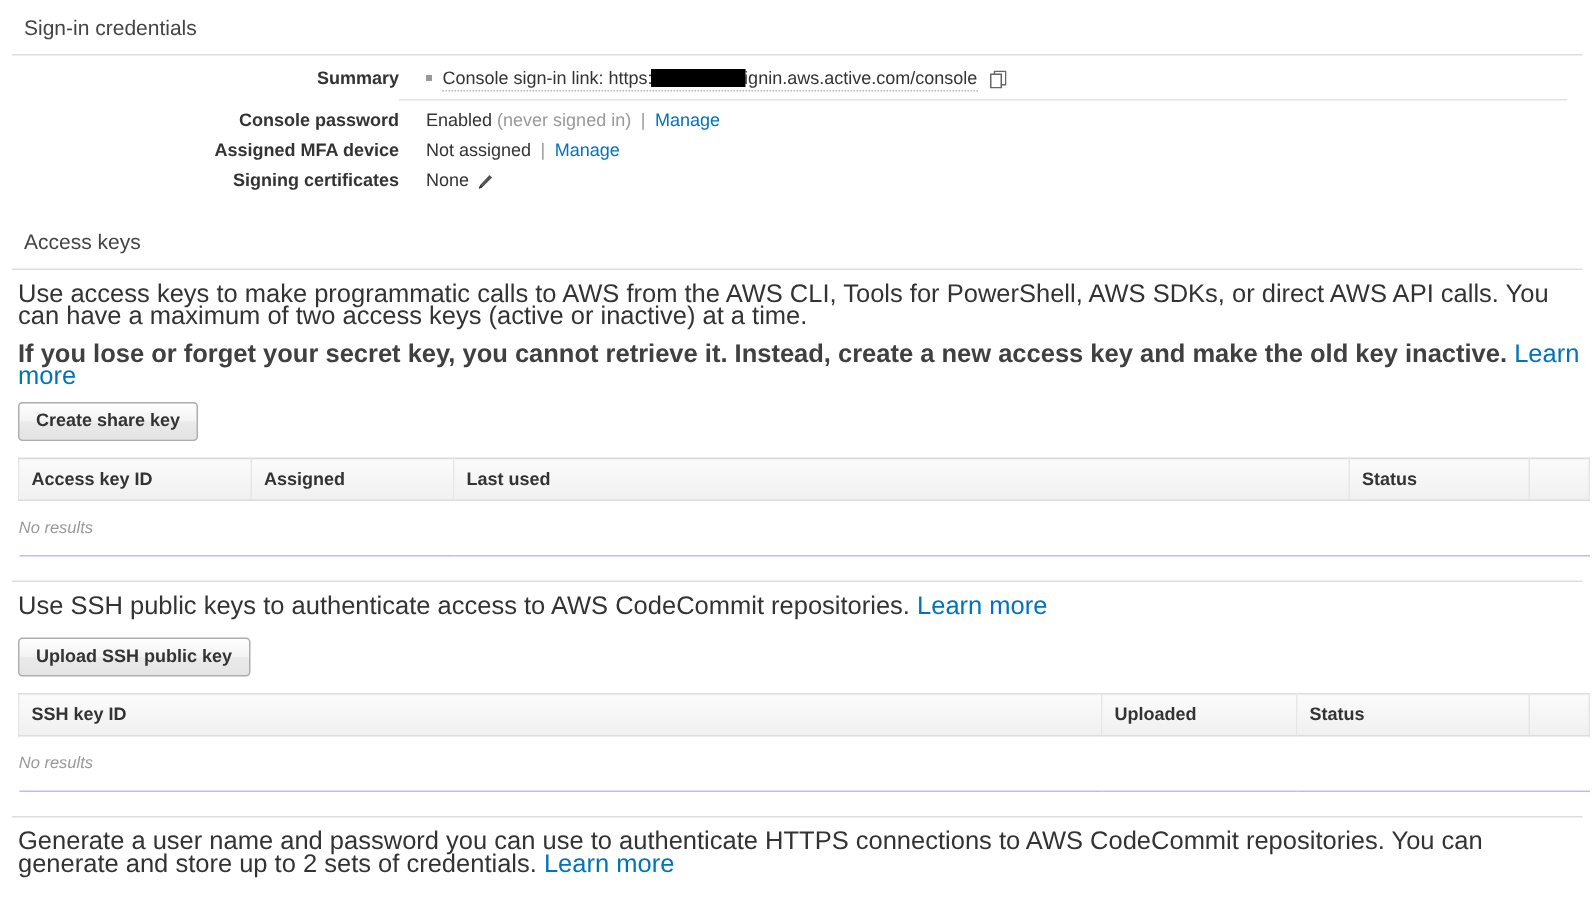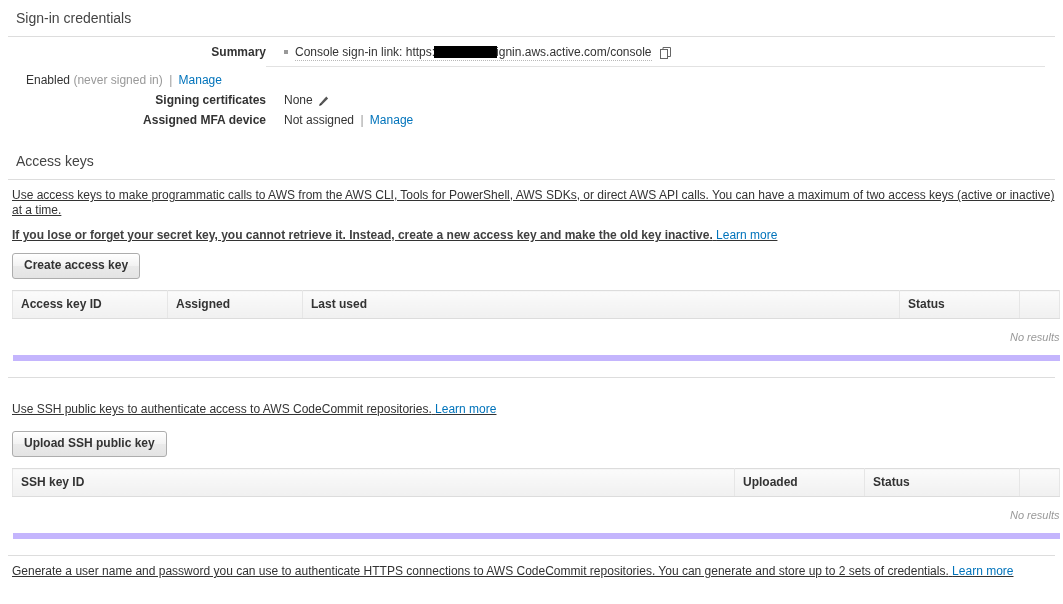--- a/index.html
+++ b/index.html
@@ -96,26 +96,25 @@
     color: #404040;
     font-weight: bold;
   }
 
   
   .icon { display: inline-block; vertical-align: -3px; line-height: 0; }
   .icon svg { display: block; }
 
   
   .para {
-    font-size: 12px;
+    font-size: 17px;
     color: #333333;
     line-height: 15px;
     padding: 4px 0 0 4px;
     margin: 0;
-    text-decoration: underline;
   }
   .para.tight { padding-top: 2px; }
 
   
   .btn {
     display: inline-block;
     font-family: "Liberation Sans", sans-serif;
     font-size: 12px;
     font-weight: bold;
     color: #333333;
@@ -144,26 +143,26 @@
     text-align: left;
     font-weight: bold;
     font-size: 12px;
     color: #333333;
     padding: 6px 8px 7px 8px;
     line-height: 14px;
     white-space: nowrap;
     overflow: hidden;
   }
   table.grid td.empty-msg {
-    text-align: right;
+    text-align: left;
     font-style: italic;
     color: #999999;
     font-size: 11px;
     padding: 12px 0 12px 0;
-    border-bottom: 6px solid #c4b5fd;
+    border-bottom: 1px solid #c4b5fd;
   }
 
   .btn-wrap { padding: 10px 0 11px 4px; }
   .spacer-8 { height: 8px; }
   .spacer-16 { height: 16px; }
 </style>
 </head>
 <body>
 
 <div class="page">
@@ -177,59 +176,60 @@
       <div class="dl-label">Summary</div>
       <div class="dl-value">
         <span class="bullet"></span><span class="dotted"><span>Console sign-in link: https:</span><span class="redacted"></span><span>ignin.aws.active.com/console</span></span><span class="icon" style="margin-left:8px;"><svg width="11" height="12" viewBox="0 0 11 12">
               <rect x="0.5" y="2.5" width="7" height="9" fill="#ffffff" stroke="#666666"></rect>
               <path d="M3 2.5 V0.5 H10.5 V9.5 H7.5" fill="none" stroke="#666666"></path>
             </svg></span>
       </div>
     </div>
 
     <div class="dl-row">
+      <div class="dl-label">Console password</div>
       <div class="dl-value">
         <span>Enabled</span>
         <span class="muted">(never signed in)</span>
         <span class="sep">|</span>
         <span class="link">Manage</span>
       </div>
     </div>
 
     <div class="dl-row">
+      <div class="dl-label">Assigned MFA device</div>
+      <div class="dl-value">
+        <span>Not assigned</span>
+        <span class="sep">|</span>
+        <span class="link">Manage</span>
+      </div>
+    </div>
+
+    <div class="dl-row">
       <div class="dl-label">Signing certificates</div>
       <div class="dl-value">
         <span>None</span><span class="icon" style="margin-left:5px;"><svg width="11" height="11" viewBox="0 0 11 11">
               <path d="M8.3 0.6 L10.1 2.4 L3.6 8.9 L1.2 9.8 L2.1 7.4 Z" fill="#555555"></path>
               <path d="M1.2 9.8 L2.1 7.4 L3.6 8.9 Z" fill="#333333"></path>
             </svg></span>
       </div>
     </div>
-
-    <div class="dl-row">
-      <div class="dl-label">Assigned MFA device</div>
-      <div class="dl-value">
-        <span>Not assigned</span>
-        <span class="sep">|</span>
-        <span class="link">Manage</span>
-      </div>
-    </div>
   </div>
 
   <div class="spacer-16"></div>
 
   <h2 class="section-head">Access keys</h2>
   <hr class="rule">
 
   <p class="para" style="padding-top:8px;">Use access keys to make programmatic calls to AWS from the AWS CLI, Tools for PowerShell, AWS SDKs, or direct AWS API calls. You can have a maximum of two access keys (active or inactive) at a time.</p>
   <div class="spacer-8"></div>
   <p class="para tight"><span class="warn">If you lose or forget your secret key, you cannot retrieve it. Instead, create a new access key and make the old key inactive.</span> <span class="link">Learn more</span></p>
 
   <div class="btn-wrap">
-    <button class="btn">Create access key</button>
+    <button class="btn">Create share key</button>
   </div>
 
   <table class="grid">
     <colgroup>
       <col style="width:155px">
         <col style="width:135px">
         <col style="width:597px">
         <col style="width:120px">
         <col style="width:40px">
     </colgroup>
@@ -246,21 +246,21 @@
       <tr>
         <td class="empty-msg" colspan="5">No results</td>
       </tr>
     </tbody>
   </table>
 
   <div class="spacer-16"></div>
 
   <hr class="rule">
 
-  <p class="para" style="padding-top:8px;margin-top:16px;"><span>Use SSH public keys to authenticate access to AWS CodeCommit repositories.</span> <span class="link">Learn more</span></p>
+  <p class="para" style="padding-top:8px;"><span>Use SSH public keys to authenticate access to AWS CodeCommit repositories.</span> <span class="link">Learn more</span></p>
 
   <div class="btn-wrap" style="padding-top:14px;">
     <button class="btn">Upload SSH public key</button>
   </div>
 
   <table class="grid">
     <colgroup>
       <col style="width:722px">
         <col style="width:130px">
         <col style="width:155px">

